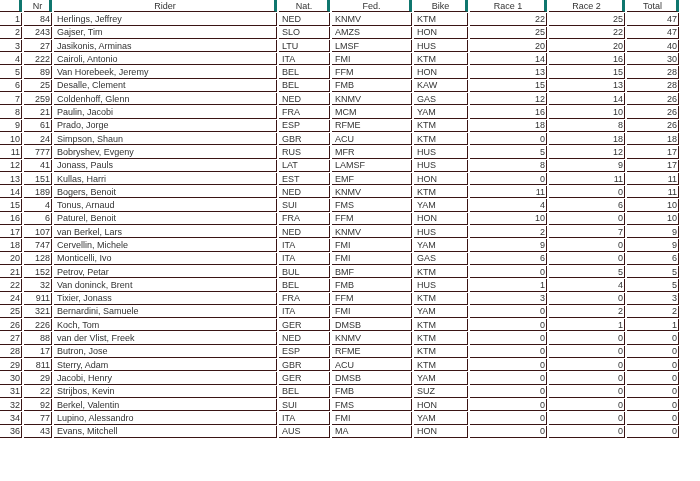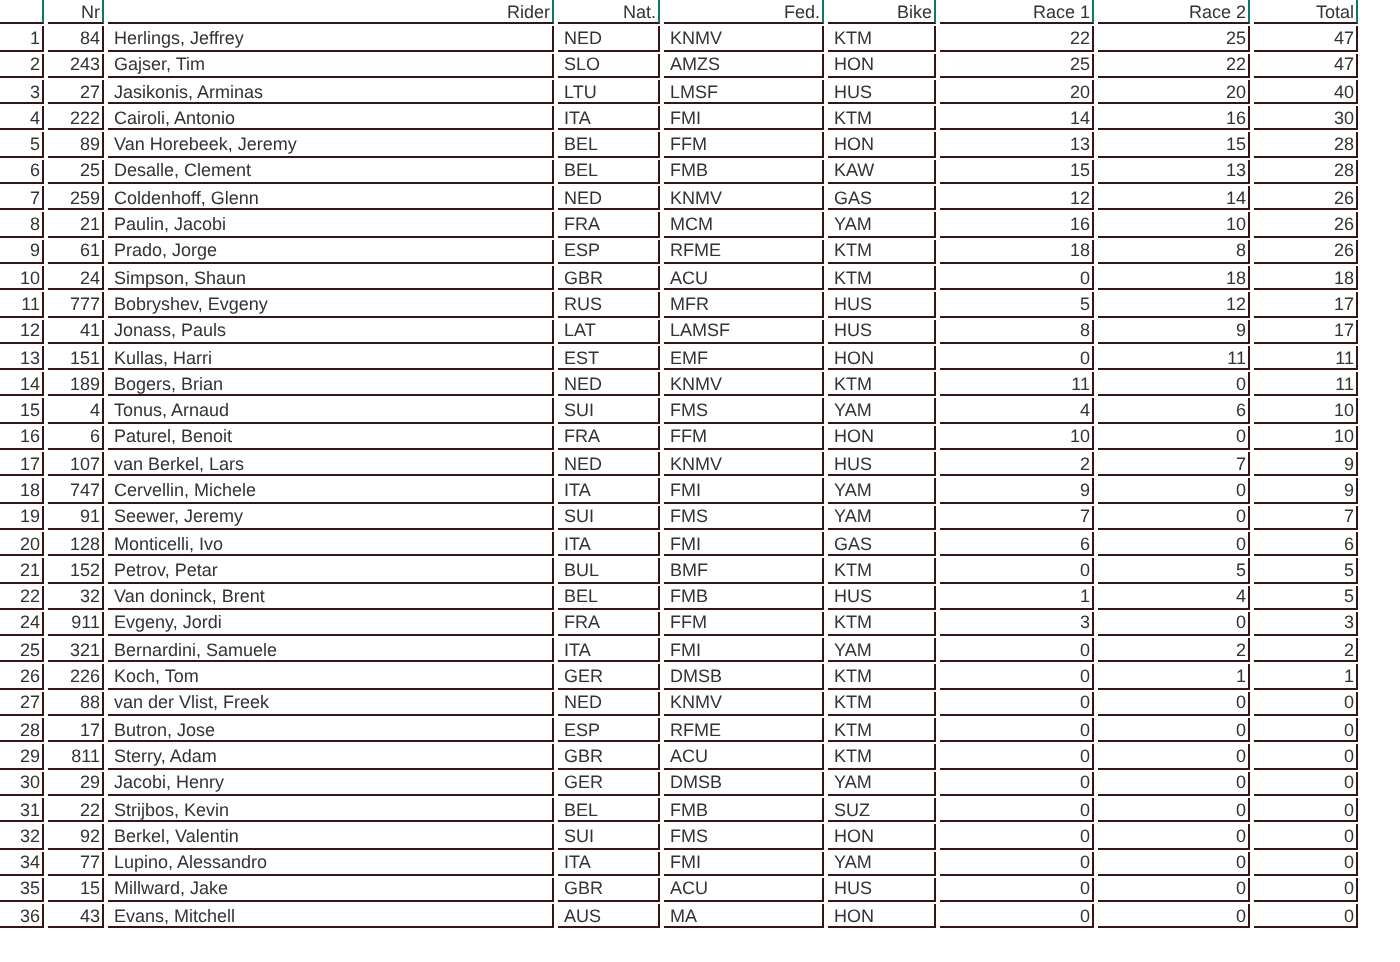--- a/index.html
+++ b/index.html
@@ -18,22 +18,22 @@
     padding: 0 1px 0 3px;
     white-space: nowrap;
     overflow: hidden;
     font-weight: normal;
   }
   table.results td {
     border-bottom: 1px solid #3a1414;
     border-right: 1px solid #3a1414;
   }
   table.results th {
-    text-align: right;
-    border-right: 1px solid #0f766e;
+    text-align: center;
+    border-right: 3px solid #0f766e;
     border-bottom: 1px solid #3a1414;
   }
   td.num { text-align: right; padding-right: 0; }
   td.pos { text-align: right; padding-right: 0; }
   col.c-pos { width: 22px; }
   col.c-nr { width: 28px; }
   col.c-rider { width: 223px; }
   col.c-nat { width: 51px; }
   col.c-fed { width: 80px; }
   col.c-bike { width: 54px; }
@@ -209,21 +209,21 @@
         <td>EST</td>
         <td>EMF</td>
         <td>HON</td>
         <td class="num">0</td>
         <td class="num">11</td>
         <td class="num">11</td>
       </tr>
       <tr>
         <td class="pos">14</td>
         <td class="num">189</td>
-        <td>Bogers, Brian</td>
+        <td>Bogers, Benoit</td>
         <td>NED</td>
         <td>KNMV</td>
         <td>KTM</td>
         <td class="num">11</td>
         <td class="num">0</td>
         <td class="num">11</td>
       </tr>
       <tr>
         <td class="pos">15</td>
         <td class="num">4</td>
@@ -262,31 +262,20 @@
         <td class="num">747</td>
         <td>Cervellin, Michele</td>
         <td>ITA</td>
         <td>FMI</td>
         <td>YAM</td>
         <td class="num">9</td>
         <td class="num">0</td>
         <td class="num">9</td>
       </tr>
       <tr>
-        <td class="pos">19</td>
-        <td class="num">91</td>
-        <td>Seewer, Jeremy</td>
-        <td>SUI</td>
-        <td>FMS</td>
-        <td>YAM</td>
-        <td class="num">7</td>
-        <td class="num">0</td>
-        <td class="num">7</td>
-      </tr>
-      <tr>
         <td class="pos">20</td>
         <td class="num">128</td>
         <td>Monticelli, Ivo</td>
         <td>ITA</td>
         <td>FMI</td>
         <td>GAS</td>
         <td class="num">6</td>
         <td class="num">0</td>
         <td class="num">6</td>
       </tr>
@@ -308,21 +297,21 @@
         <td>BEL</td>
         <td>FMB</td>
         <td>HUS</td>
         <td class="num">1</td>
         <td class="num">4</td>
         <td class="num">5</td>
       </tr>
       <tr>
         <td class="pos">24</td>
         <td class="num">911</td>
-        <td>Evgeny, Jordi</td>
+        <td>Tixier, Jonass</td>
         <td>FRA</td>
         <td>FFM</td>
         <td>KTM</td>
         <td class="num">3</td>
         <td class="num">0</td>
         <td class="num">3</td>
       </tr>
       <tr>
         <td class="pos">25</td>
         <td class="num">321</td>
@@ -416,31 +405,20 @@
         <td class="num">77</td>
         <td>Lupino, Alessandro</td>
         <td>ITA</td>
         <td>FMI</td>
         <td>YAM</td>
         <td class="num">0</td>
         <td class="num">0</td>
         <td class="num">0</td>
       </tr>
       <tr>
-        <td class="pos">35</td>
-        <td class="num">15</td>
-        <td>Millward, Jake</td>
-        <td>GBR</td>
-        <td>ACU</td>
-        <td>HUS</td>
-        <td class="num">0</td>
-        <td class="num">0</td>
-        <td class="num">0</td>
-      </tr>
-      <tr>
         <td class="pos">36</td>
         <td class="num">43</td>
         <td>Evans, Mitchell</td>
         <td>AUS</td>
         <td>MA</td>
         <td>HON</td>
         <td class="num">0</td>
         <td class="num">0</td>
         <td class="num">0</td>
       </tr>

